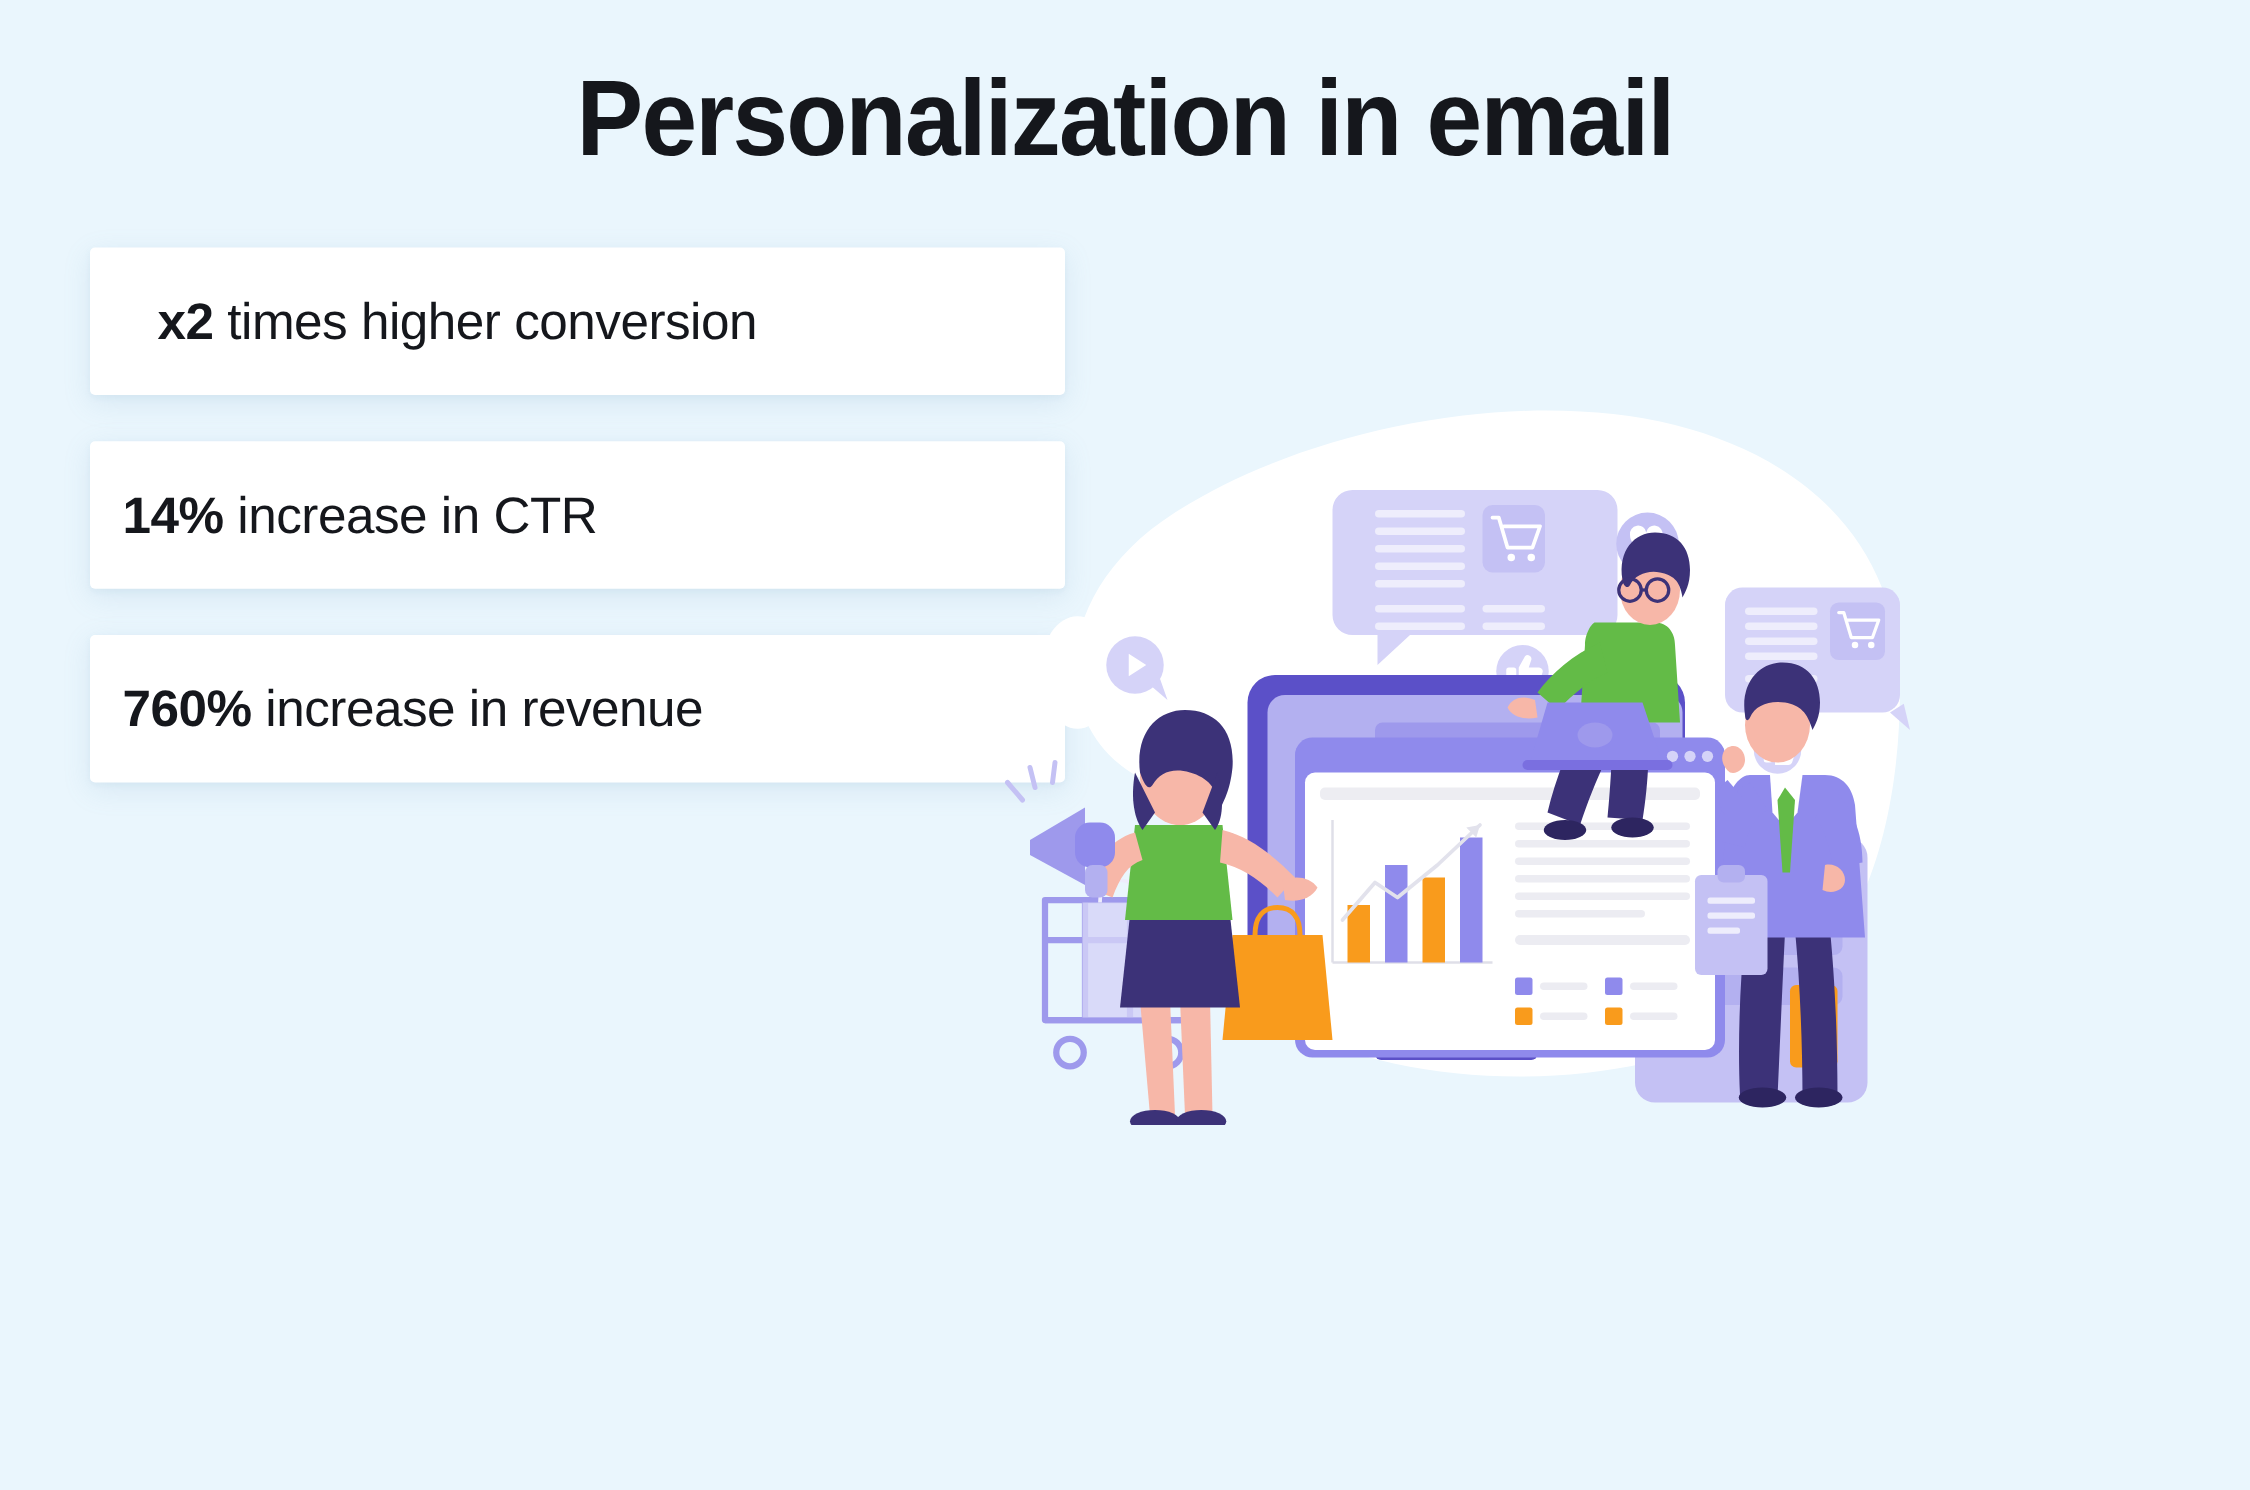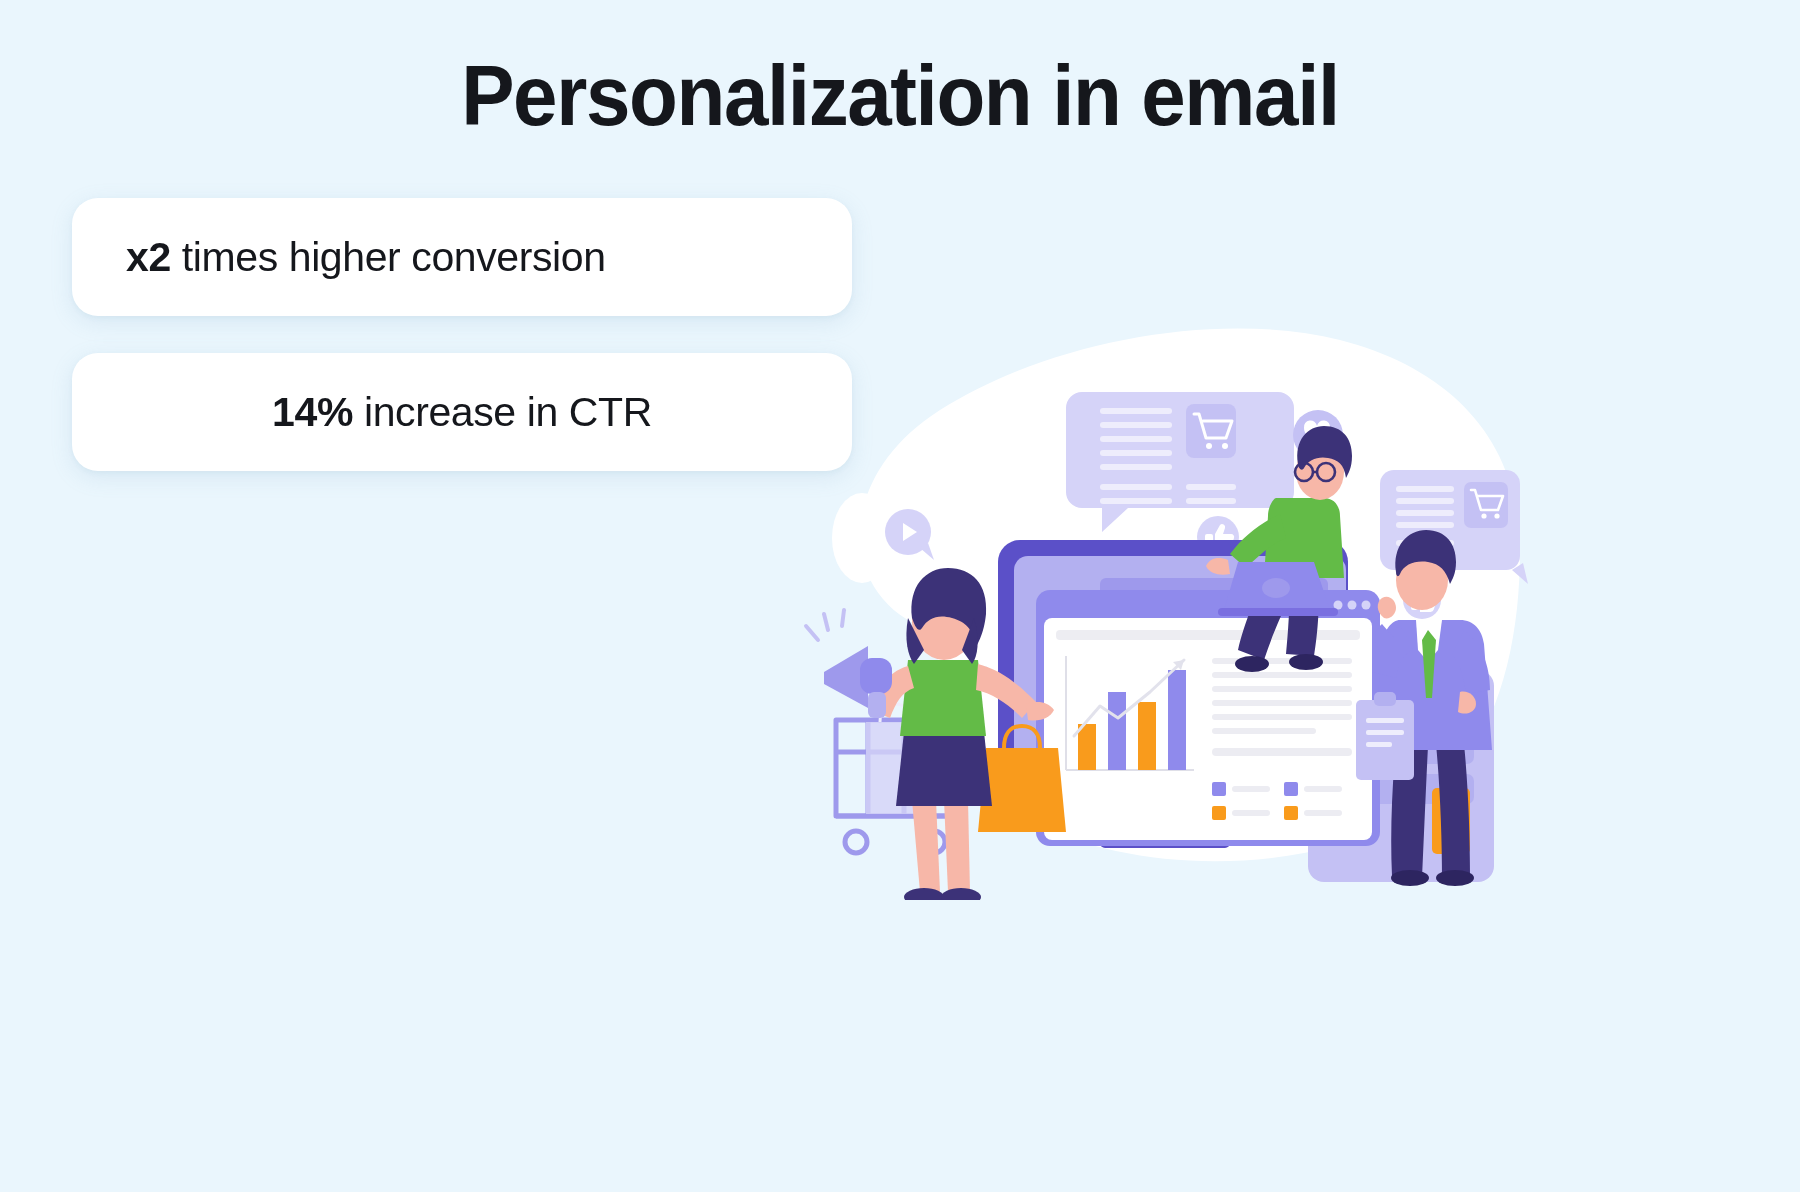--- a/index.html
+++ b/index.html
@@ -23,33 +23,33 @@
     color:#15171c;
     font-family:"Liberation Sans", sans-serif;
     transform:scaleX(0.93);
     transform-origin:center top;
   }
 
   
   .cards { position:absolute; left:72px; top:198px; width:780px; }
   .card {
     background:#ffffff;
-    border-radius:26px;
+    border-radius:4px;
     box-shadow:0 6px 22px rgba(120,160,195,0.16), 0 2px 5px rgba(120,160,195,0.08);
     margin-bottom:37px;
     display:flex;
     align-items:center;
     justify-content:center;
     padding:16px 26px;
     color:#15171c;
   }
   .card-text {
     font-size:41px;
     line-height:1.42;
-    text-align:center;
+    text-align:left;
     font-weight:500;
     letter-spacing:-0.4px;
     width:100%;
   }
   .card-text b { font-weight:bold; }
 
   .card-1 { height:118px; }
   .card-1 .card-text { text-align:left; padding-left:28px; }
   .card-2 { height:118px; }
   .card-3 { height:118px; }
@@ -74,20 +74,25 @@
         <b>x2</b><span> times higher conversion</span>
       </div>
     </div>
 
     <div class="card card-2">
       <div class="card-text">
         <b>14%</b><span> increase in CTR</span>
       </div>
     </div>
 
+    <div class="card card-3">
+      <div class="card-text">
+        <b>760%</b><span> increase in revenue</span>
+      </div>
+    </div>
 
 
   </div>
 
   <div class="illus">
     <svg viewBox="0 0 740 600" xmlns="http://www.w3.org/2000/svg">
 
       <g>
         <path d="M130 330 C40 300 30 180 140 110 C250 40 420 10 540 40 C650 68 720 140 720 250
                  C720 360 690 470 600 520 C500 575 330 575 230 520 C160 482 150 400 130 330 Z" fill="#ffffff"></path>

